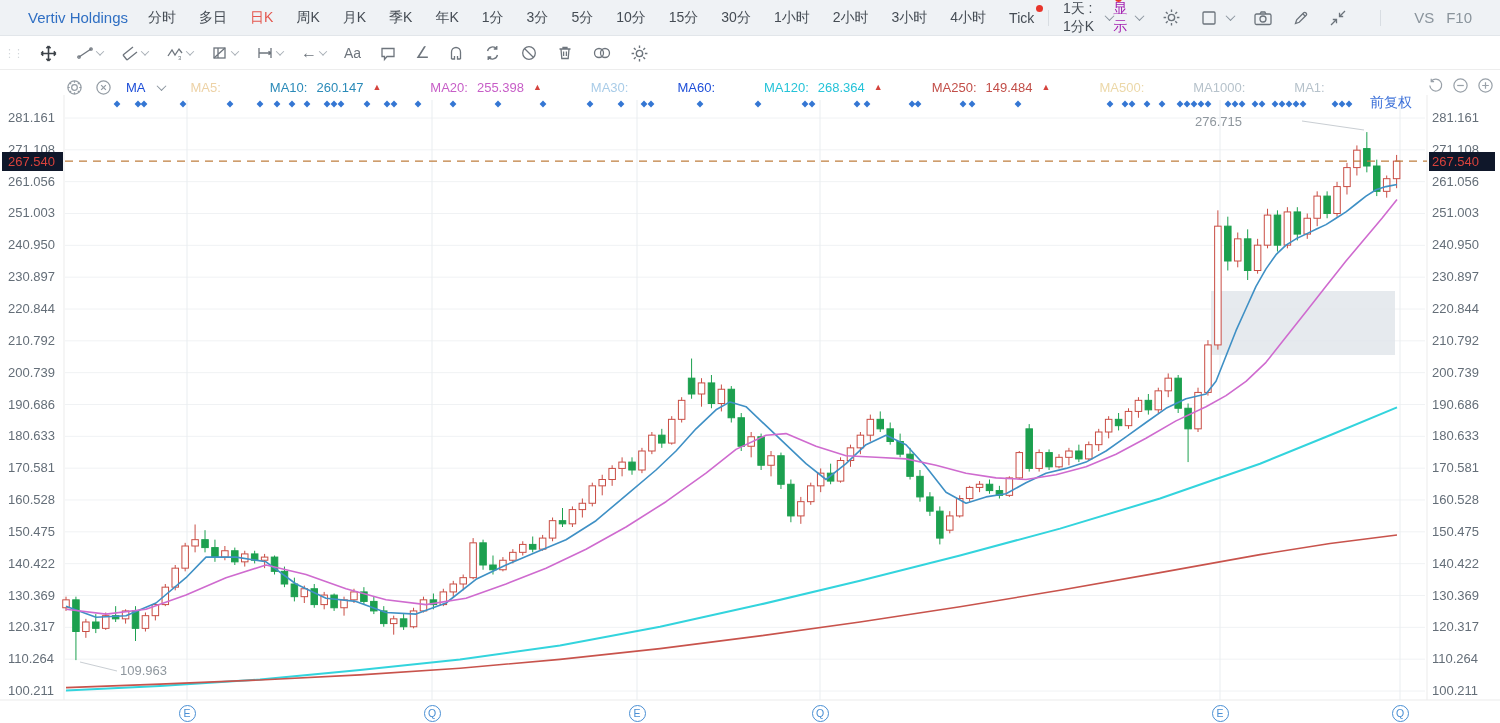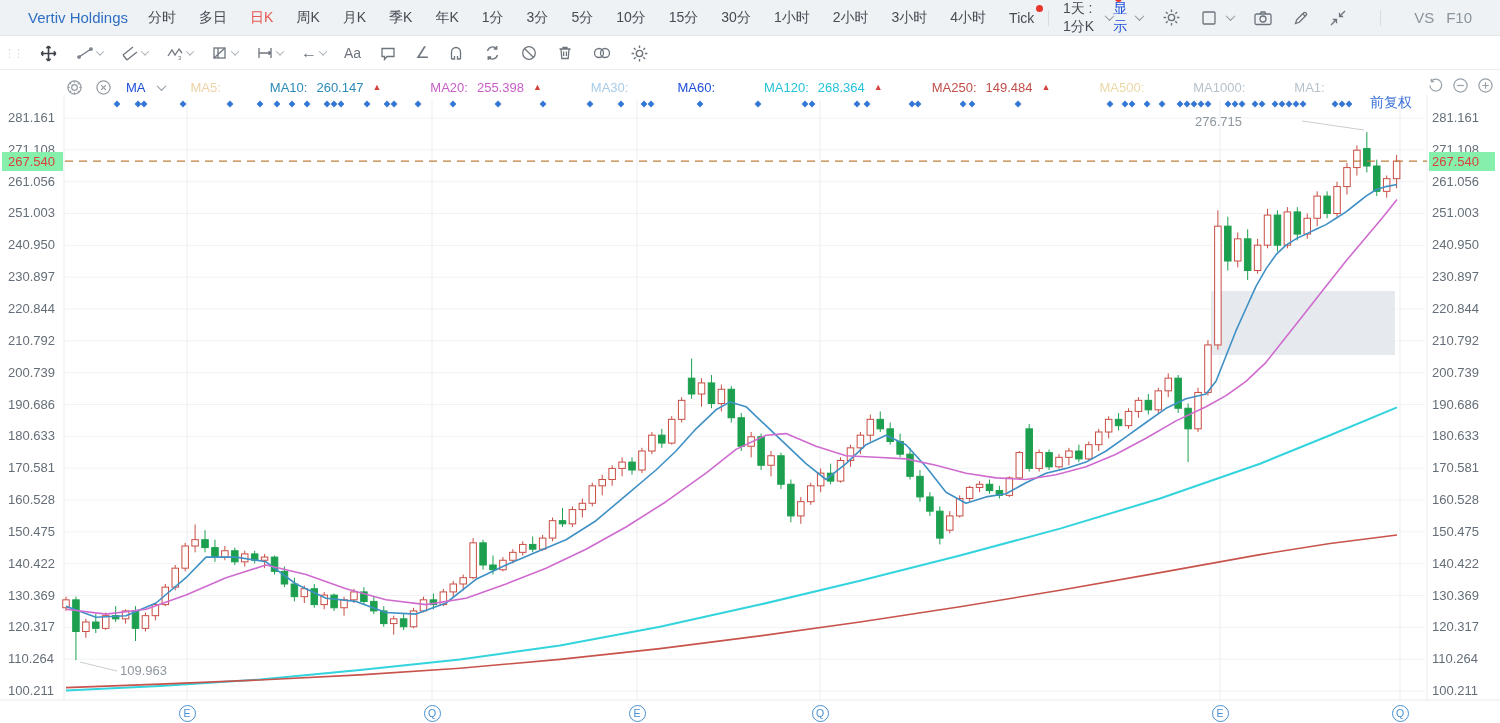--- a/index.html
+++ b/index.html
@@ -17,21 +17,21 @@
   .tab.active { color:#e4574e; }
   .badge-dot { position:absolute; top:-5px; right:-9px; width:7px; height:7px;
     border-radius:50%; background:#e8352b; }
   .vsep { width:1px; height:16px; background:#d8dde2; margin:0 14px; }
   #custom-period { display:flex; align-items:center; gap:6px; font-size:14px;
     color:#454c54; cursor:pointer; position:relative; }
   .chev { width:7px; height:7px; border-right:1.4px solid #8a949e;
     border-bottom:1.4px solid #8a949e; transform:rotate(45deg) translate(-1px,-1px);
     display:inline-block; flex:0 0 auto; }
   #topbar-right { margin-left:auto; display:flex; align-items:center; gap:19px; }
-  .tb-item { display:flex; align-items:center; gap:9px; color:#1d4ed8;
+  .tb-item { display:flex; align-items:center; gap:9px; color:#a21caf;
     font-size:14px; cursor:pointer; }
   .tb-item svg { display:block; }
   #vs-f10 { display:flex; align-items:center; gap:12px; color:#8a949c; font-size:15px; }
   #vs-f10 span { cursor:pointer; }
 
   
   #drawbar { position:absolute; left:0; top:37px; width:1500px; height:33px;
     background:#fff; border-bottom:1px solid #ededed;
     display:flex; align-items:center; padding-left:4px; }
   #grip { color:#d3d7db; font-size:11px; letter-spacing:-2px; margin-right:8px;
@@ -51,21 +51,21 @@
   .ma-item { display:flex; align-items:center; gap:9px; margin-left:14px; cursor:pointer; white-space:nowrap; }
   .ma-item .val { }
   .ma-item .arrow-up { color:#d5433d; font-size:9px; }
   #adjust-area { position:absolute; right:88px; top:24px; display:flex; align-items:center;
     gap:14px; z-index:5; }
   #adjust-label { color:#3a6fd8; font-size:14px; cursor:pointer; }
   #zoom-icons { position:absolute; right:6px; top:7px; display:flex; align-items:center; gap:8px; z-index:5; }
   #zoom-icons span { cursor:pointer; display:flex; }
 
   .axis-label { position:absolute; font-size:13px; color:#646e78; z-index:2; white-space:nowrap; }
-  .price-tag { position:absolute; height:19px; background:#86efac; color:#d8423c;
+  .price-tag { position:absolute; height:19px; background:#0f172a; color:#d8423c;
     font-size:13px; line-height:19px; z-index:4; padding:0 4px; }
   #price-tag-left { left:2px; width:61px; text-align:left; padding-left:6px; }
   #price-tag-right { left:1429px; width:66px; padding-left:3px; }
 
   .event-marker { position:absolute; width:17px; height:17px; border:1.4px solid #4a8fd4;
     border-radius:50%; color:#4a8fd4; font-size:10.5px; text-align:center;
     line-height:14.5px; z-index:3; background:#fff; cursor:pointer; }
 </style>
 </head>
 <body>

